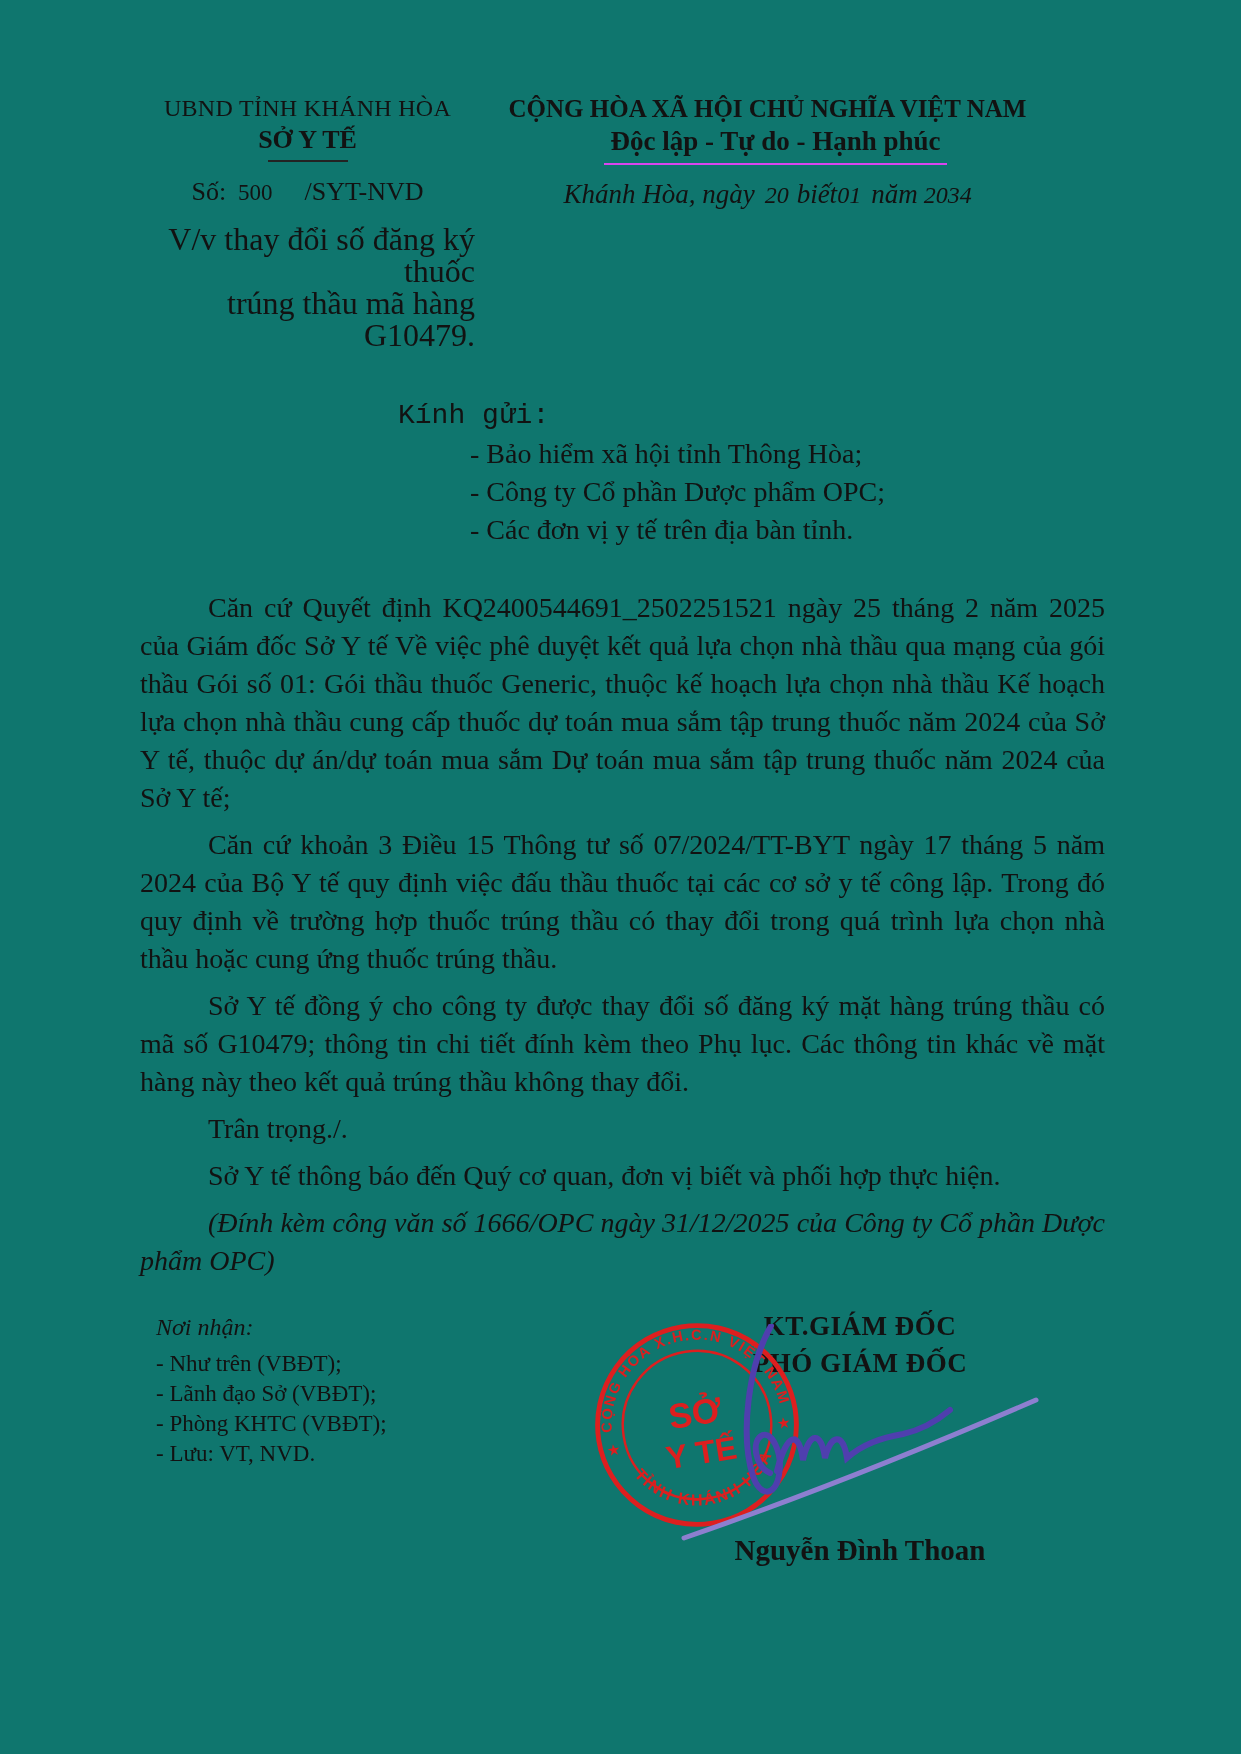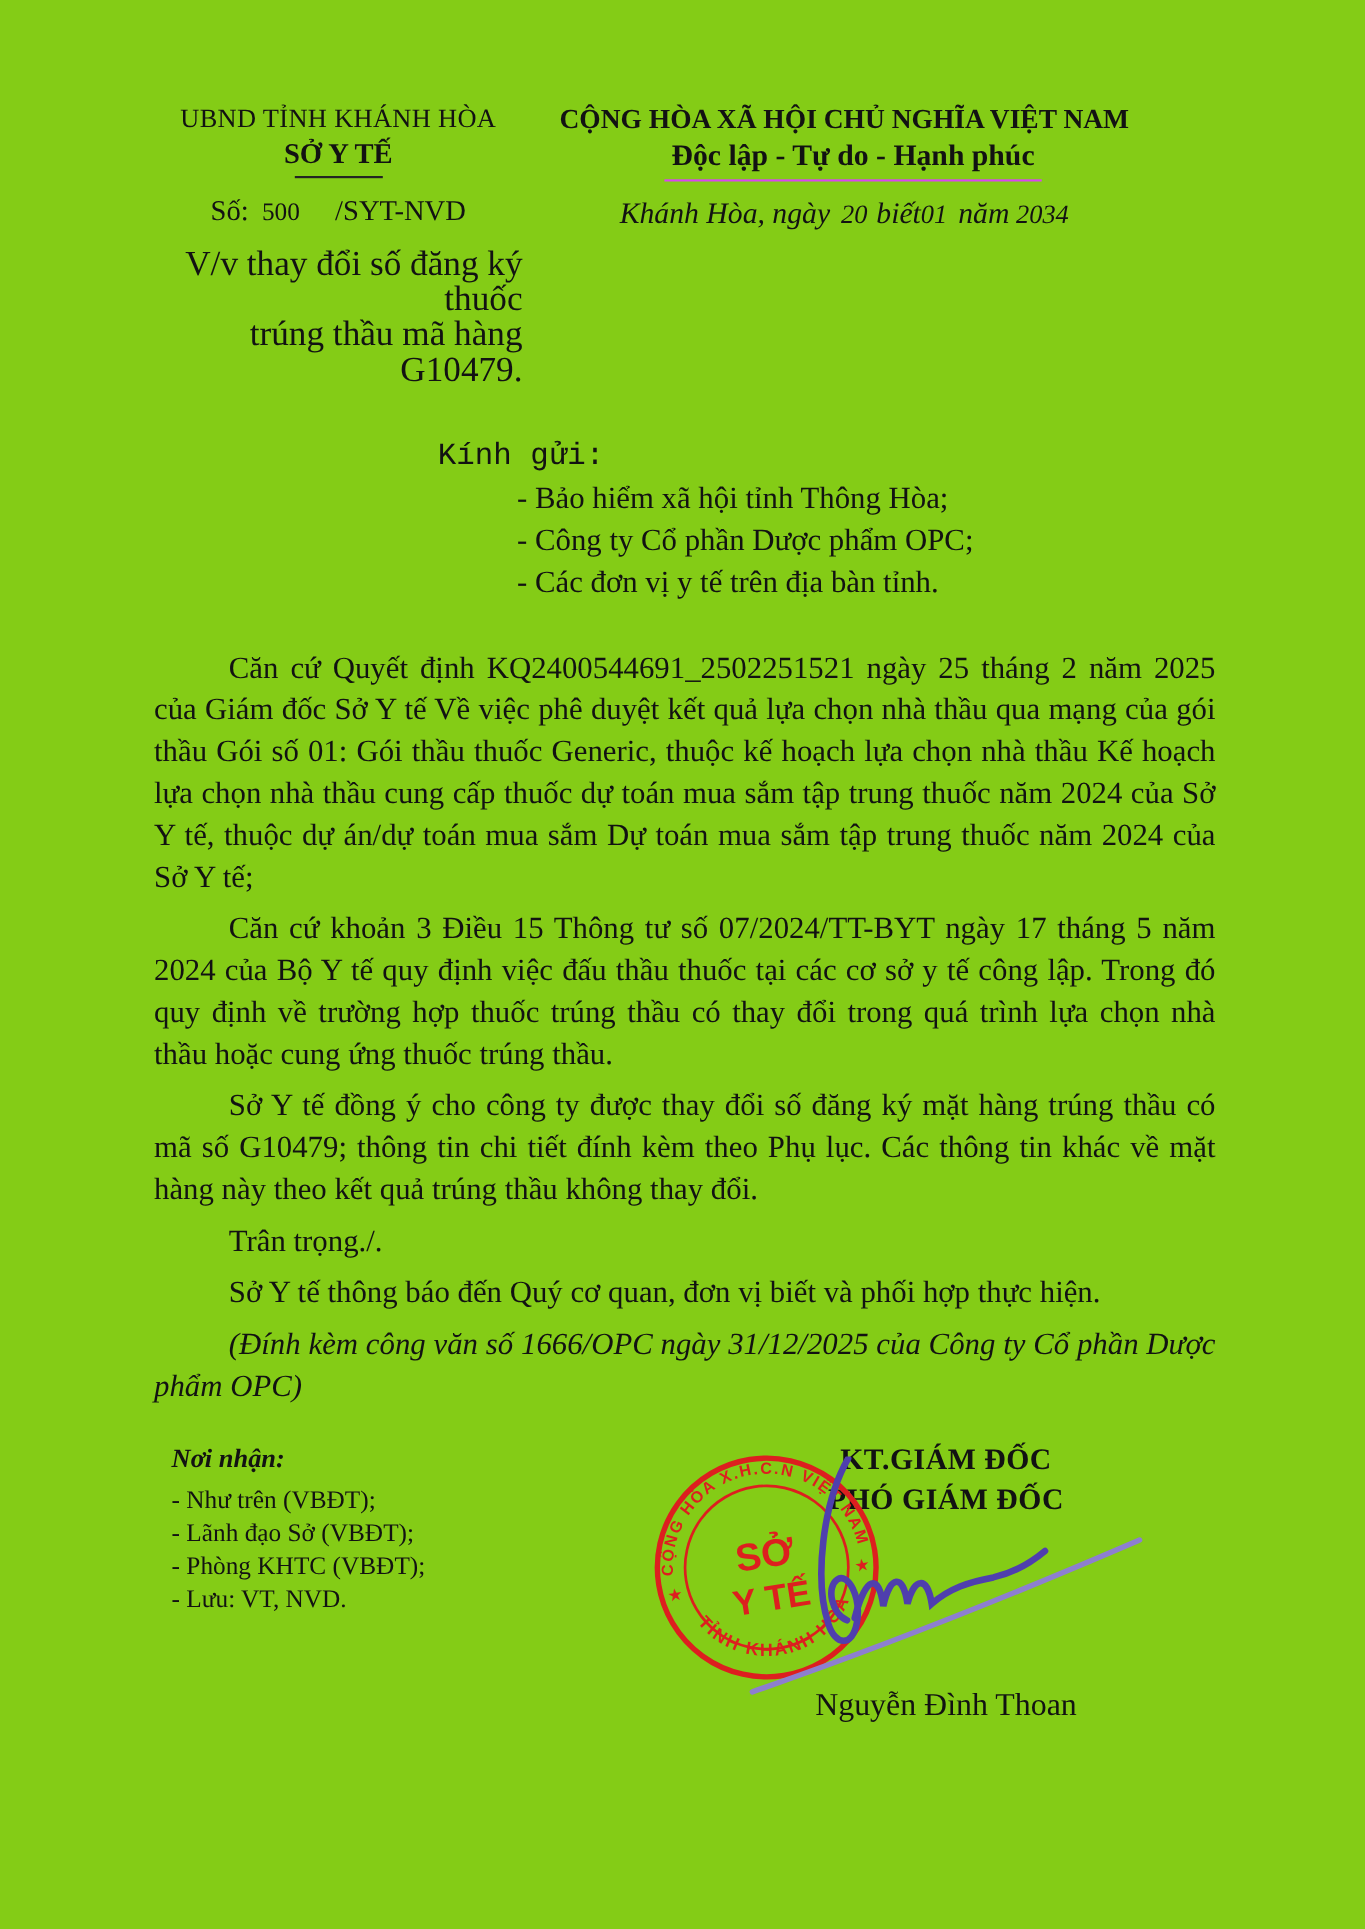--- a/index.html
+++ b/index.html
@@ -3,21 +3,21 @@
 <meta charset="utf-8">
 <style>
   html,body { margin:0; padding:0; background:#ffffff; }
   .page {
     position:relative;
     width:1241px; height:1754px;
     box-sizing:border-box;
     padding:95px 136px 0 140px;
     font-family:"Liberation Serif","DejaVu Serif",serif;
     color:#121212;
-    background:#84cc16;
+    background:#0f766e;
     overflow:hidden;
   }
   
   .doc-header { display:flex; align-items:flex-start; }
   .h-left  { width:335px; text-align:center; flex:none; }
   .h-right { width:565px; margin-left:10px; text-align:center; flex:none; }
   .org   { font-size:24px; letter-spacing:.3px; white-space:nowrap; }
   .dept  { font-size:26px; font-weight:bold; margin-top:3px; }
   .hr-short { width:80px; border-top:2px solid #232323; margin:5px auto 0; }
   .so-line { font-size:26px; margin-top:15px; white-space:nowrap; }
@@ -36,25 +36,25 @@
   .salutation { margin-left:258px;font-family:Liberation Mono, monospace; }
   .recipient  { margin-left:330px; }
   
   .doc-body { margin-top:40px; }
   .para { font-size:28px; line-height:38px; text-align:justify; text-indent:68px; margin:9px 0; }
   .para-plain { text-align:left; }
   .attachment { font-style:italic; }
   
   .doc-footer { position:relative; height:300px; margin-top:28px; }
   .noi-nhan { position:absolute; left:16px; top:6px; }
-  .nn-label { font-size:24px; font-weight:bold; font-style:italic; margin-bottom:8px; }
+  .nn-label { font-size:24px; font-weight:normal; font-style:italic; margin-bottom:8px; }
   .nn-item  { font-size:23px; line-height:30px; }
   .signer-titles { position:absolute; left:470px; top:0; width:500px; text-align:center; }
   .signer-t { font-size:27px; font-weight:bold; line-height:37px; letter-spacing:.5px; }
-  .signer-name { position:absolute; left:470px; top:226px; width:500px; text-align:center; font-size:29px; font-weight:normal; }
+  .signer-name { position:absolute; left:470px; top:226px; width:500px; text-align:center; font-size:29px; font-weight:bold; }
   .stamp-wrap { position:absolute; left:452px; top:12px; width:210px; height:210px; transform:rotate(-9deg); }
   .stamp-wrap svg { width:210px; height:210px; display:block; }
   .stamp-arc-text { font-family:"Liberation Sans","DejaVu Sans",sans-serif; font-weight:bold; }
   .stamp-center { font-family:"Liberation Sans","DejaVu Sans",sans-serif; font-weight:bold; }
   .signature-wrap { position:absolute; left:498px; top:16px; width:432px; height:238px; }
   .signature-wrap svg { width:432px; height:238px; display:block; }
 </style>
 </head>
 <body>
 

